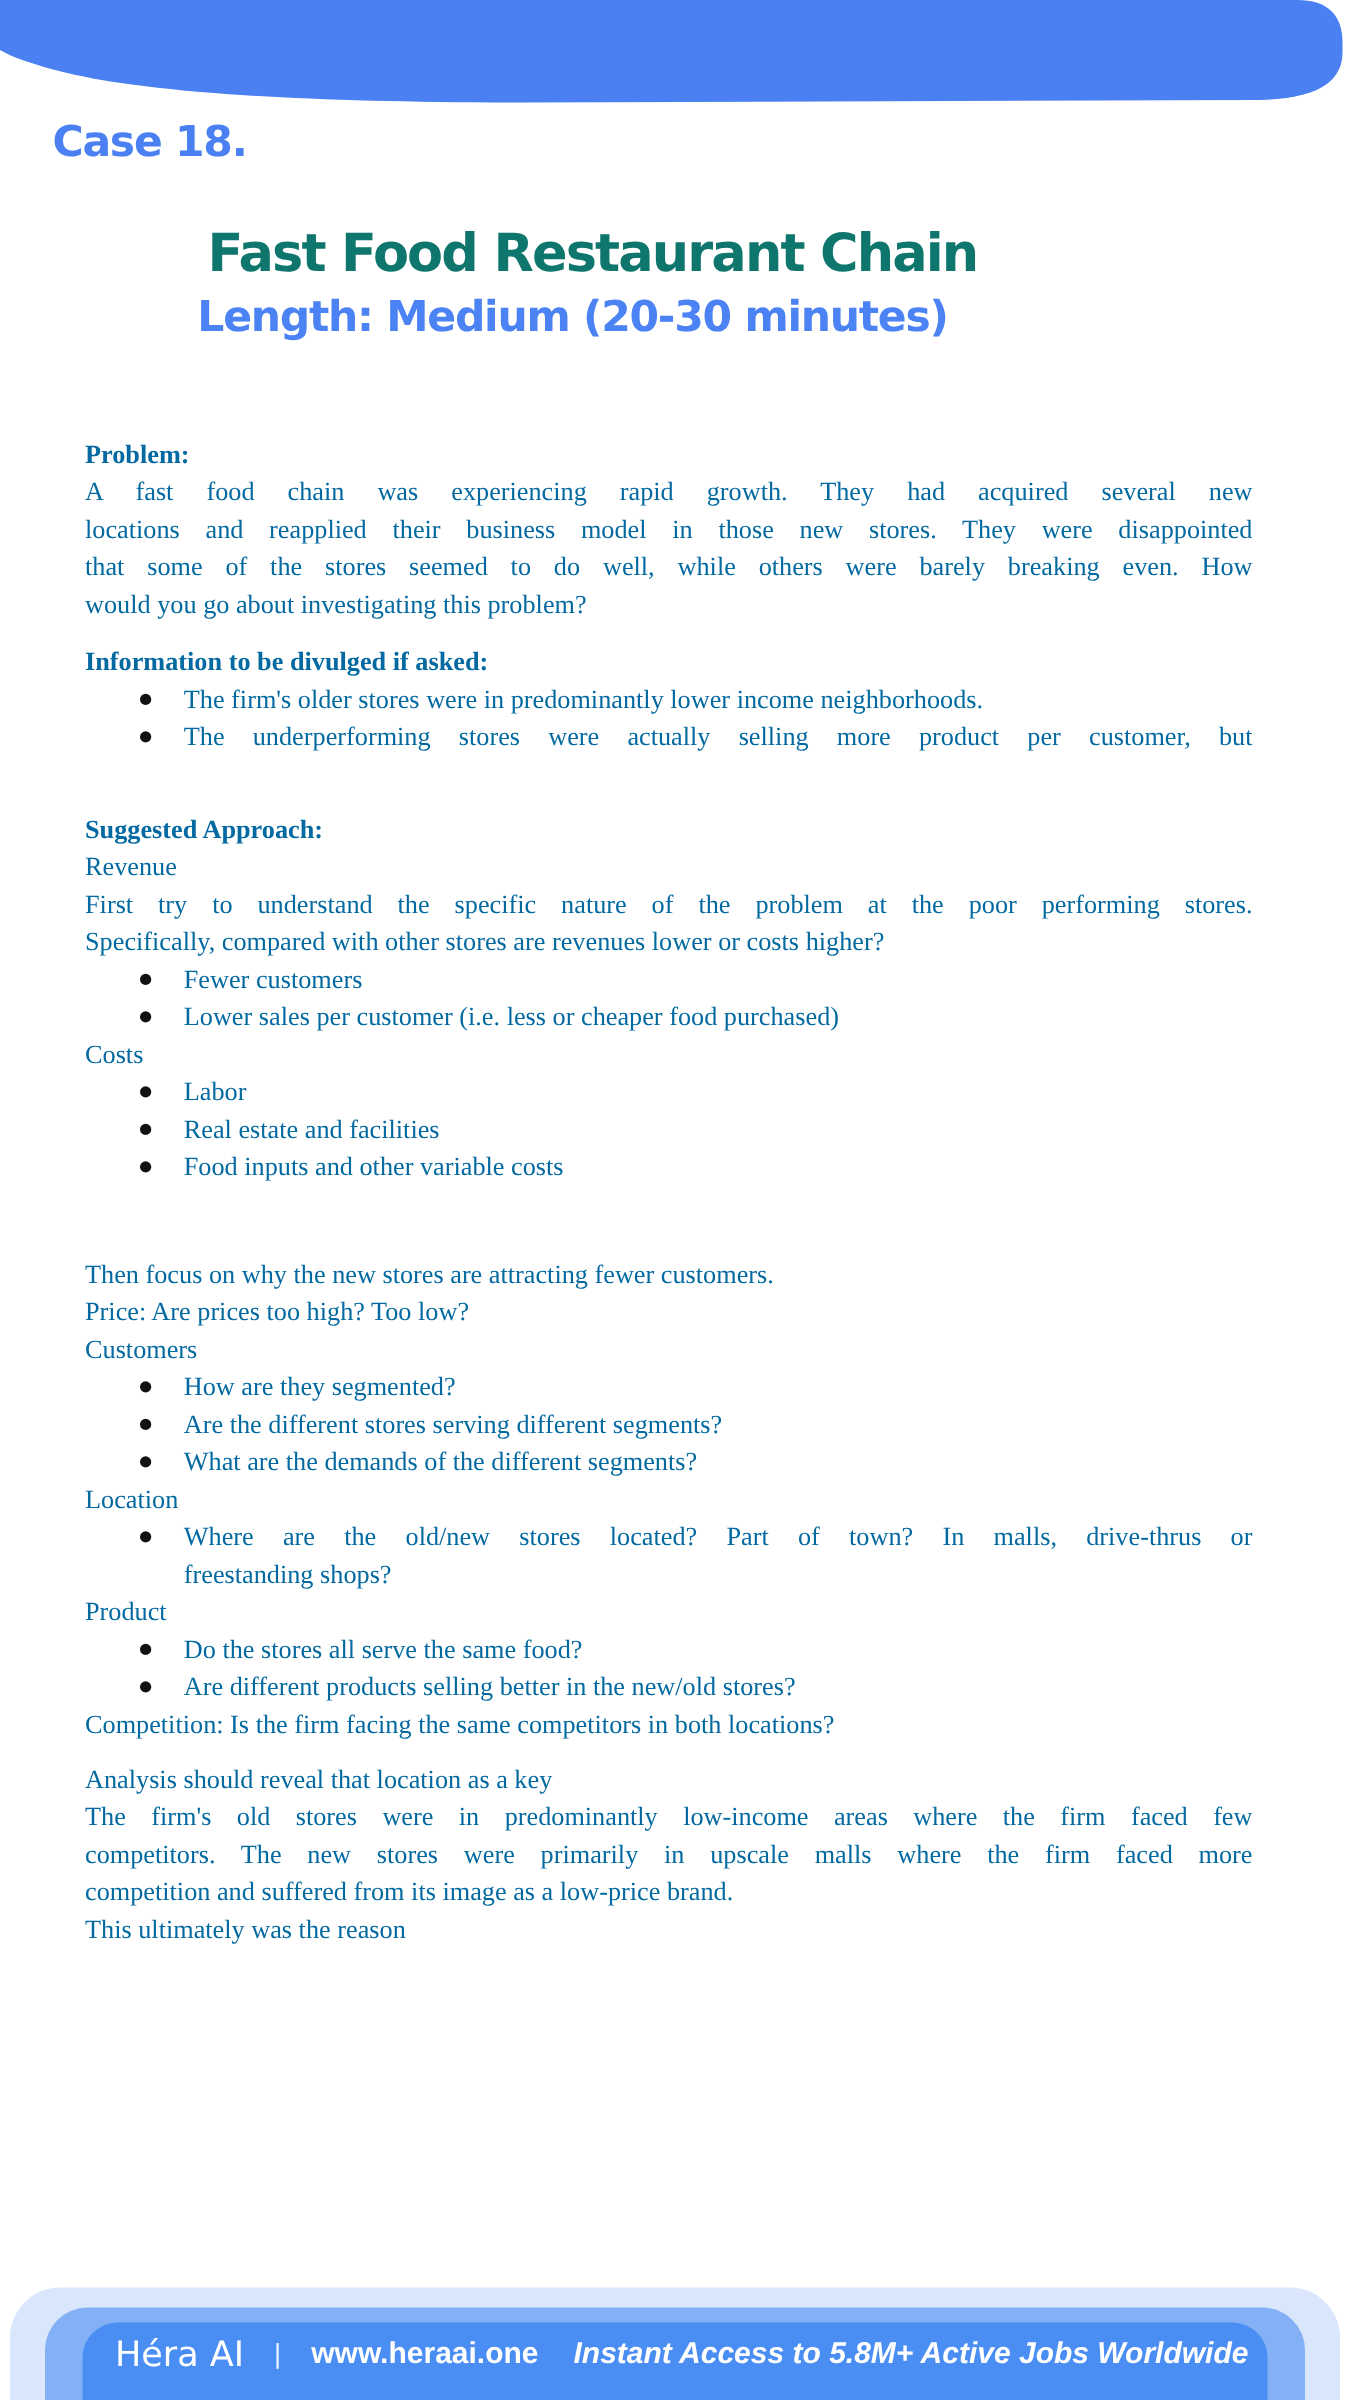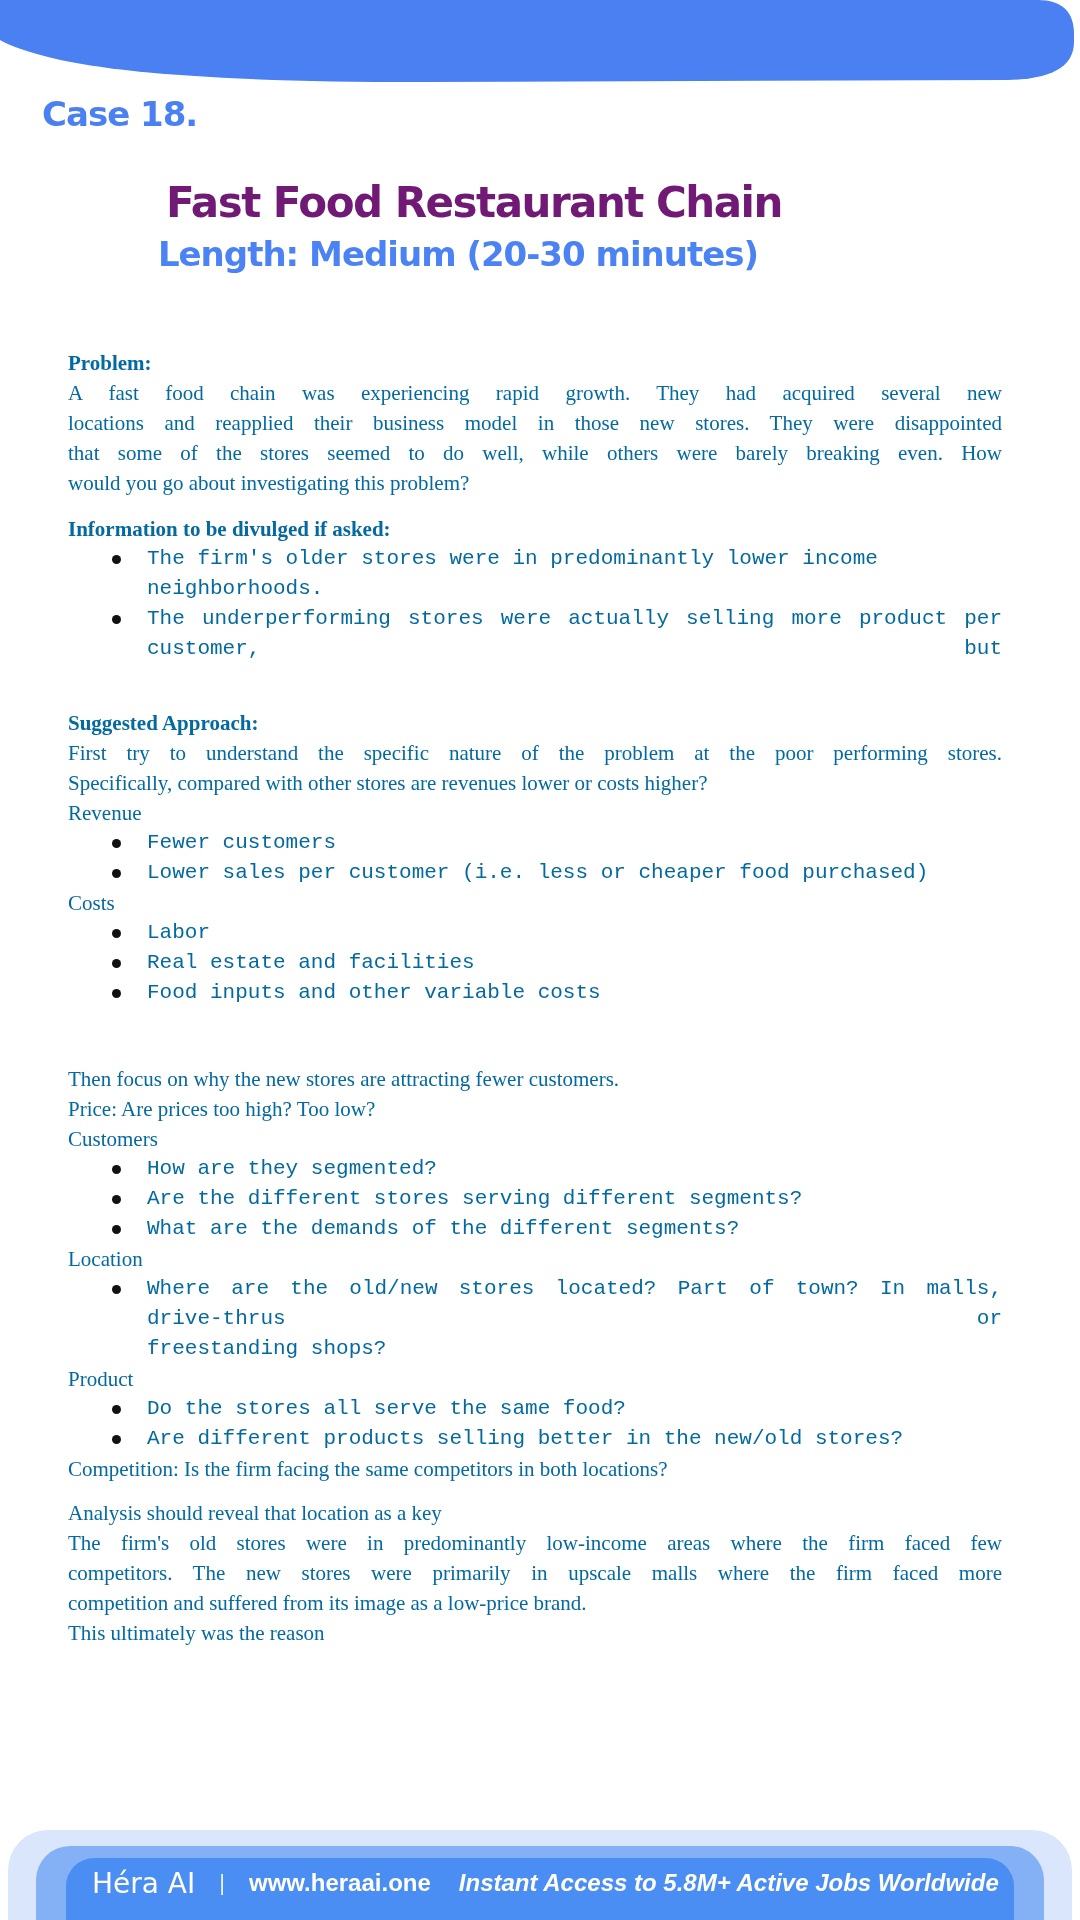--- a/index.html
+++ b/index.html
@@ -11,21 +11,21 @@
   .header-band { position:absolute; top:0; left:0; }
   
   .case-label {
     position:absolute; left:42px; top:94px;
     font-family:"DejaVu Sans", sans-serif; font-weight:700;
     font-size:34px; color:#4a80f2; letter-spacing:-1px;
   }
   .doc-title {
     position:absolute; top:178px; left:0; width:948px; margin:0;
     text-align:center; font-family:"DejaVu Sans", sans-serif;
-    font-weight:700; font-size:42px; color:#701a75; letter-spacing:-1.5px;
+    font-weight:700; font-size:42px; color:#0f766e; letter-spacing:-1.5px;
   }
   .doc-subtitle {
     position:absolute; top:234px; left:0; width:916px; margin:0;
     text-align:center; font-family:"DejaVu Sans", sans-serif;
     font-weight:700; font-size:34px; color:#4b82f4; letter-spacing:-1px;
   }
   
   .doc-body {
     position:absolute; left:68px; top:348px; width:934px;
     font-size:21px; line-height:30px; color:#0369a1;
@@ -33,21 +33,21 @@
   .blk.heading { font-weight:700; margin-top:16px; }
   .doc-body > :first-child { margin-top:0; }
   .spacer { height:28px; }
   .spacer-sm { height:14px; }
   .line.j { text-align:justify; text-align-last:justify; }
   .bullet { display:flex; }
   .dot {
     flex:0 0 auto; width:9px; height:9px; border-radius:50%;
     background:#111; margin:11px 0 0 44px;
   }
-  .btext { flex:1 1 auto; margin-left:26px;font-family:Liberation Mono, monospace; }
+  .btext { flex:1 1 auto; margin-left:26px; }
   
   .f-outer {
     position:absolute; left:8px; right:8px; top:1830px; bottom:0;
     background:#d9e6fc; border-radius:40px 40px 0 0;
   }
   .f-middle {
     position:absolute; left:28px; right:28px; top:16px; bottom:0;
     background:#84b1f6; border-radius:34px 34px 0 0;
   }
   .f-inner {
@@ -95,25 +95,25 @@
         </div>
       </div>
       <div class="blk bullet">
         <div class="dot"></div>
         <div class="btext">
           <div class="line j">The underperforming stores were actually selling more product per customer, but</div>
         </div>
       </div>
       <div class="spacer"></div>
       <div class="blk heading">Suggested Approach:</div>
+      <div class="blk plain">Revenue</div>
       <div class="blk para">
         <div class="line j">First try to understand the specific nature of the problem at the poor performing stores.</div>
         <div class="line">Specifically, compared with other stores are revenues lower or costs higher?</div>
       </div>
-      <div class="blk plain">Revenue</div>
       <div class="blk bullet">
         <div class="dot"></div>
         <div class="btext">
           <div class="line">Fewer customers</div>
         </div>
       </div>
       <div class="blk bullet">
         <div class="dot"></div>
         <div class="btext">
           <div class="line">Lower sales per customer (i.e. less or cheaper food purchased)</div>

